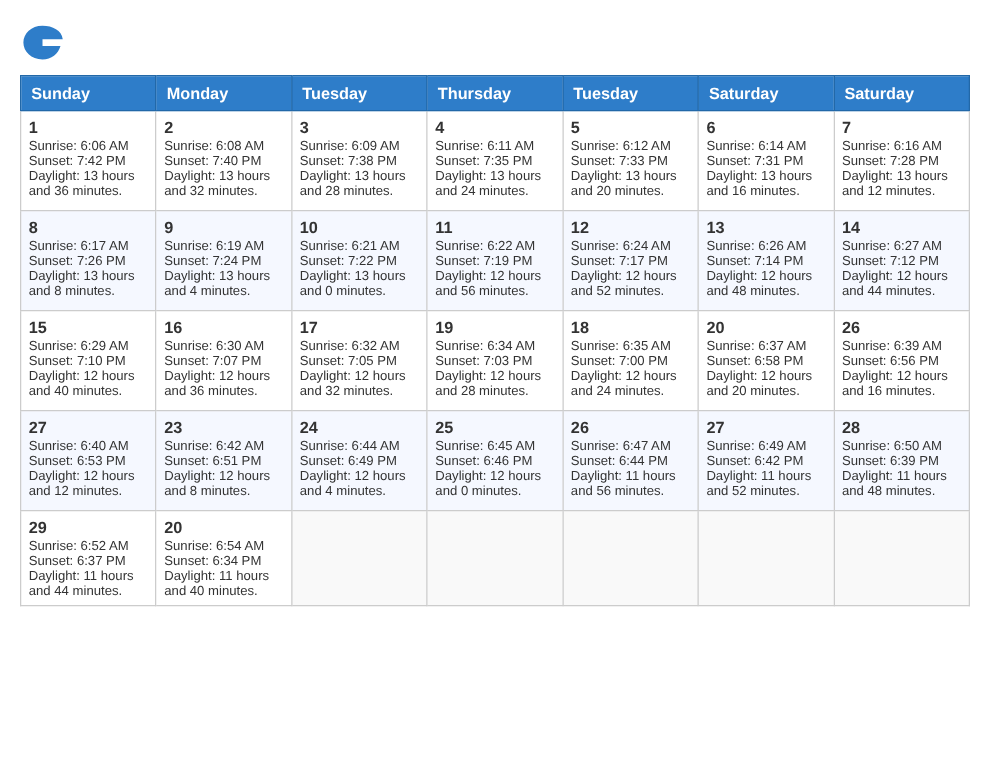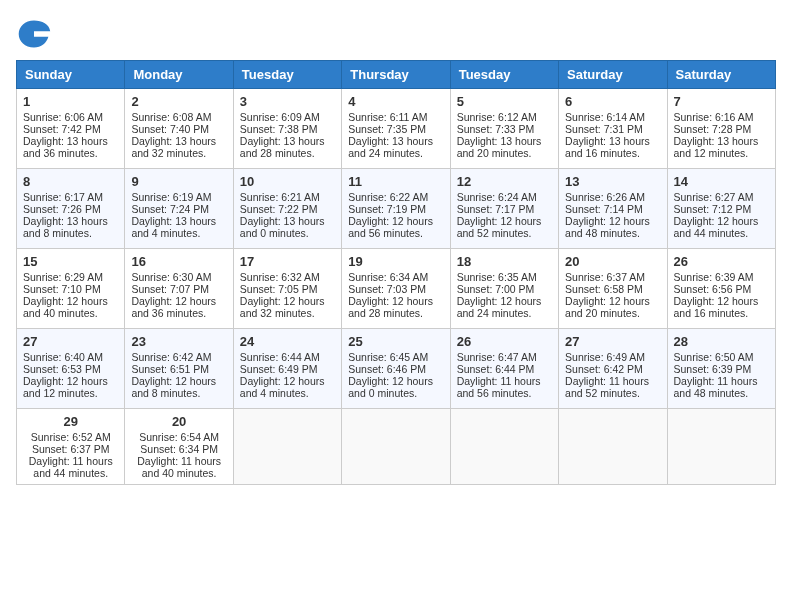--- a/index.html
+++ b/index.html
@@ -76,21 +76,20 @@
       font-size: 13px;
       font-weight: bold;
       margin-bottom: 2px;
       display: block;
     }
     .empty-cell {
       background: #f9f9f9 !important;
     }
     .last-row td {
       height: 70px;
-      text-align: center;
     }
   </style>
 </head>
 <body>
 
 <div class="header-area">
   <div class="logo">
     <svg class="logo-icon" viewBox="0 0 40 40">
       <path d="M20 5 C10 5, 3 12, 3 20 C3 28, 10 35, 20 35 C28 35, 34 30, 36 23 L20 23 L20 17 L38 17 C37 9, 29 5, 20 5Z" fill="#2e7dc9"></path>
       <path d="M36 17 L38 17 C38.5 18.3 38.8 19.6 38.8 21 C38.8 30.9 30.9 38.8 21 38.8 C11.1 38.8 3.2 30.9 3.2 21 C3.2 11.1 11.1 3.2 21 3.2 C27 3.2 32.2 6.1 35.5 10.6 L31 13.8 C28.7 10.7 25 8.8 21 8.8 C14.2 8.8 8.8 14.2 8.8 21 C8.8 27.8 14.2 33.2 21 33.2 C26.5 33.2 31.2 29.5 32.8 24.4 L21 24.4 L21 17 Z" fill="none"></path>

